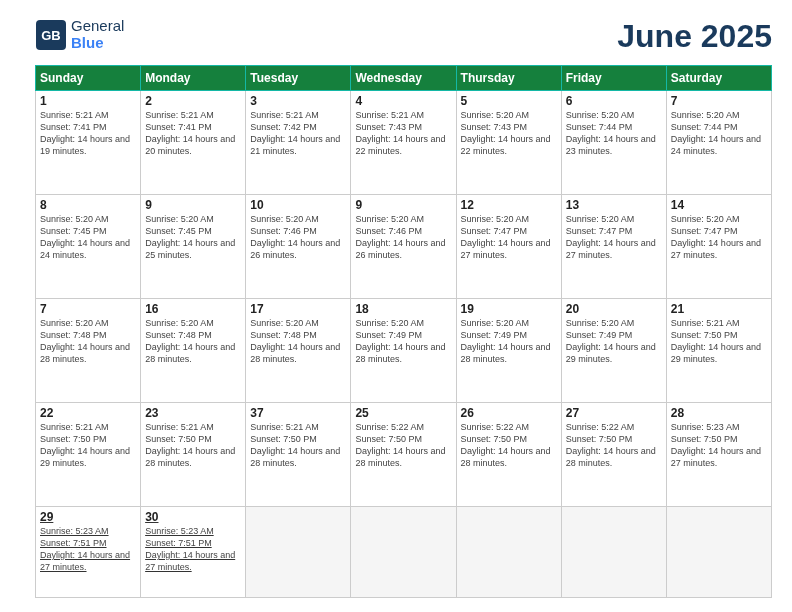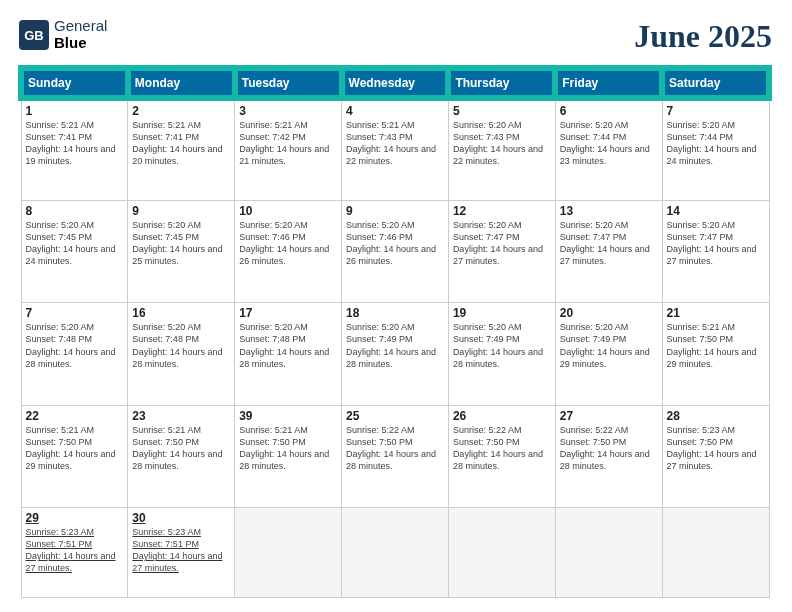--- a/index.html
+++ b/index.html
@@ -6,21 +6,21 @@
     body {
       font-family: Arial, sans-serif;
       background: #fff;
       width: 792px;
       height: 612px;
       overflow: hidden;
     }
     .page {
       width: 792px;
       height: 612px;
-      padding: 18px 20px 14px 18px;
+      padding: 18px 20px 14px 35px;
       display: flex;
       flex-direction: column;
     }
     .header {
       display: flex;
       justify-content: space-between;
       align-items: flex-start;
       margin-bottom: 10px;
     }
     .logo {
@@ -33,41 +33,40 @@
       align-items: center;
       gap: 4px;
     }
     .title-block {
       text-align: right;
     }
     .title-month {
       font-size: 32px;
       font-weight: bold;
       color: #1a3a5c;
-      font-family: Liberation Serif, serif;
     }
     .title-location {
       font-size: 14px;
       color: #444;
     }
     .calendar {
       flex: 1;
       border: 1px solid #ccc;
       border-collapse: collapse;
       width: 100%;
       table-layout: fixed;
     }
     .calendar th {
-      background: #0369a1;
+      background: #15803d;
       color: #fff;
       font-size: 12px;
       font-weight: bold;
       padding: 5px 4px;
       text-align: left;
-      border: 6px solid #14b8a6;
+      border: 1px solid #14b8a6;
     }
     .calendar td {
       border: 1px solid #ccc;
       vertical-align: top;
       padding: 3px 4px;
       font-size: 9.5px;
       color: #333;
       background: #fff;
       height: 82px;
     }
@@ -97,21 +96,21 @@
 <div class="page">
   <div class="header">
     <div class="logo">
       <div class="logo-row">
         <svg width="32" height="32" viewBox="0 0 32 32">
           <rect x="1" y="1" width="30" height="30" rx="4" fill="#1a3a5c"></rect>
           <text x="16" y="21" text-anchor="middle" font-size="13" font-weight="bold" fill="white" font-family="Arial">GB</text>
         </svg>
         <div>
           <div style="font-size:15px;font-weight:normal;color:#1a3a5c;line-height:1.1;">General</div>
-          <div style="font-size:15px;font-weight:bold;color:#000000;line-height:1.1;">Blue</div>
+          <div style="font-size:15px;font-weight:bold;color:#3b82f6;line-height:1.1;">Blue</div>
         </div>
       </div>
     </div>
     <div class="title-block">
       <div class="title-month">June 2025</div>
     </div>
   </div>
 
   <table class="calendar">
     <thead>
@@ -219,21 +218,21 @@
         <tr>
           <td>
             <span class="day-num">22</span>
 <div class="day-info">Sunrise: 5:21 AM<br>Sunset: 7:50 PM<br>Daylight: 14 hours and 29 minutes.</div>
           </td>
           <td>
             <span class="day-num">23</span>
 <div class="day-info">Sunrise: 5:21 AM<br>Sunset: 7:50 PM<br>Daylight: 14 hours and 28 minutes.</div>
           </td>
           <td>
-            <span class="day-num">39</span>
+            <span class="day-num">37</span>
 <div class="day-info">Sunrise: 5:21 AM<br>Sunset: 7:50 PM<br>Daylight: 14 hours and 28 minutes.</div>
           </td>
           <td>
             <span class="day-num">25</span>
 <div class="day-info">Sunrise: 5:22 AM<br>Sunset: 7:50 PM<br>Daylight: 14 hours and 28 minutes.</div>
           </td>
           <td>
             <span class="day-num">26</span>
 <div class="day-info">Sunrise: 5:22 AM<br>Sunset: 7:50 PM<br>Daylight: 14 hours and 28 minutes.</div>
           </td>

